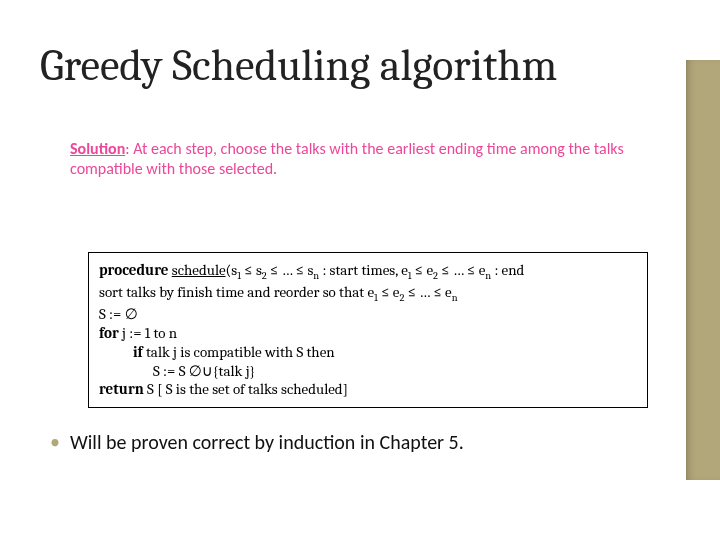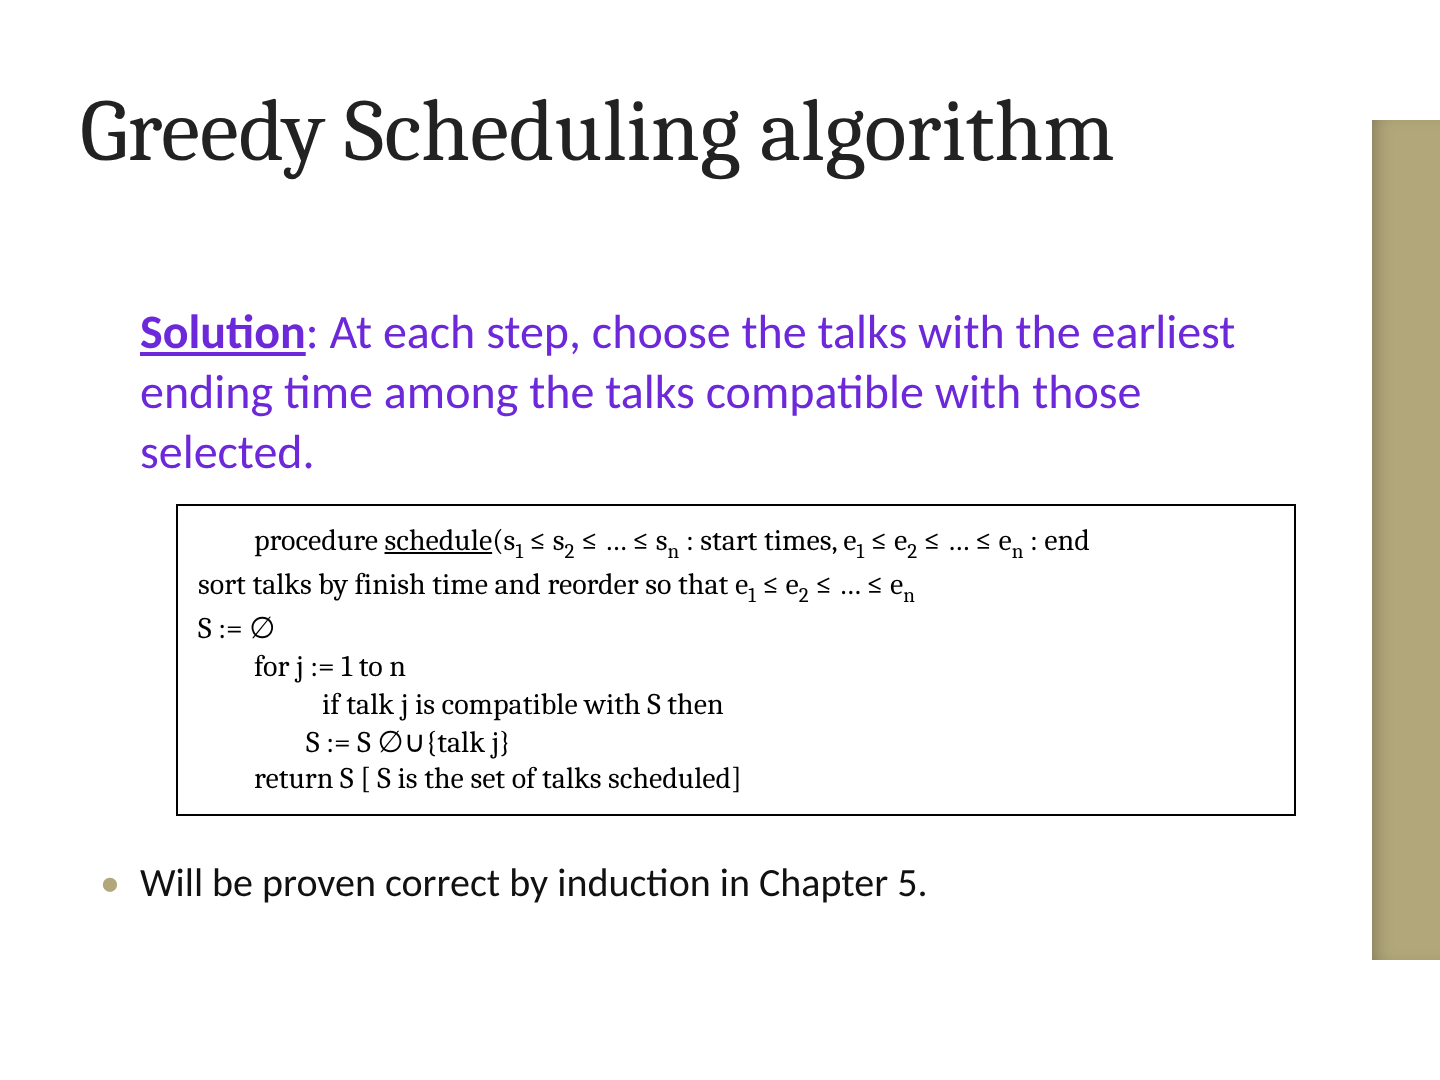--- a/index.html
+++ b/index.html
@@ -32,44 +32,44 @@
     position: absolute;
     top: 40px;
     left: 40px;
     font-family: Cambria, Georgia, "Times New Roman", serif;
     font-size: 44px;
     font-weight: 400;
     color: #222;
   }
   .solution {
     position: absolute;
-    top: 152px;
+    top: 139px;
     left: 70px;
     right: 70px;
-    font-size: 24px;
+    font-size: 16px;
     line-height: 1.25;
-    color: #6d28d9;
+    color: #ec4899;
   }
   .solution-label {
     font-weight: 700;
     text-decoration: underline;
   }
   .algo-box {
     position: absolute;
     top: 252px;
     left: 88px;
     width: 560px;
     border: 1px solid #000;
     padding: 8px 10px 8px 10px;
     font-family: Cambria, Georgia, "Times New Roman", serif;
     font-size: 15px;
     line-height: 1.25;
     box-sizing: border-box;
   }
-  .algo-box .kw { font-weight: 400; margin-left: 28px; }
+  .algo-box .kw { font-weight: 700; }
   .algo-box .it { }
   sub { font-size: 0.7em; vertical-align: sub; }
   .indent1 { padding-left: 34px; }
   .indent2 { padding-left: 54px; }
   .bullet-area {
     position: absolute;
     top: 430px;
     left: 50px;
     right: 60px;
     font-size: 20px;

